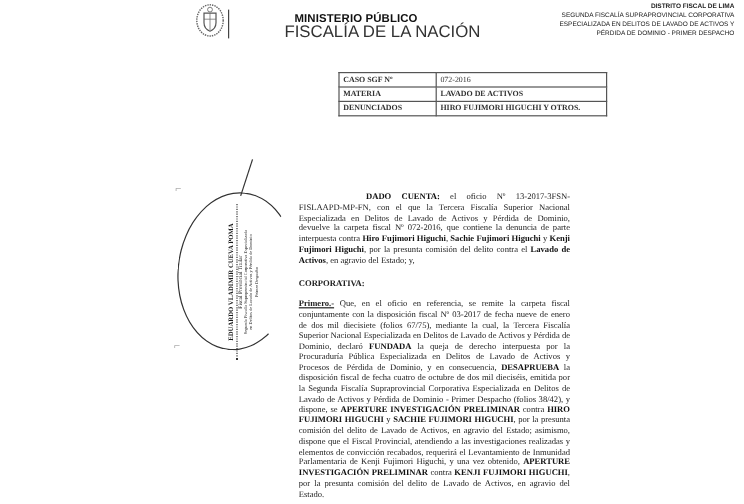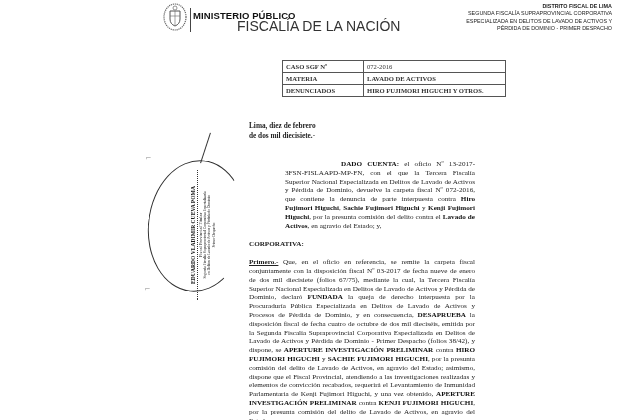--- a/index.html
+++ b/index.html
@@ -8,42 +8,42 @@
       background: #ffffff; position: relative;
       font-family: "Liberation Serif", "DejaVu Serif", serif;
       color: #1a1a1a;
     }
     .page { position: absolute; left: 0; top: 0; width: 620px; height: 420px; background: #fff; }
 
     
     .emblem { position: absolute; left: 163px; top: 3px; width: 24px; height: 28px; }
     .inst { position: absolute; left: 193px; top: 11px; font-family: "Liberation Sans", "DejaVu Sans", sans-serif; }
     .inst-divider { position: absolute; left: 190px; top: 8px; width: 1px; height: 24px; background: #444; }
-    .inst .t1 { font-size: 9.5px; font-weight: bold; letter-spacing: 0.1px; line-height: 10px; color: #111; }
+    .inst .t1 { font-size: 9.5px; font-weight: bold; letter-spacing: 0.1px; line-height: 10px; color: #111; text-align: center; }
     .inst .t2 { font-size: 14px; line-height: 10px; color: #333; text-decoration-thickness: 0.5px; margin-left: 44px; }
     .district { position: absolute; right: 8px; top: 3px; text-align: right; font-family: "Liberation Sans", "DejaVu Sans", sans-serif; font-size: 5.4px; line-height: 7.3px; color: #222; }
     .district .d1 { font-weight: bold; }
 
     
     table.case {
       position: absolute; left: 282px; top: 60px; width: 224px;
       border-collapse: collapse; font-size: 6.6px; font-family: "Liberation Serif", "DejaVu Serif", serif;
     }
     table.case td { border: 0.8px solid #555; padding: 1.5px 3px; vertical-align: top; line-height: 8px; }
     table.case td.k { width: 74px; font-weight: bold; color: #333; }
     table.case td.v { font-weight: bold; color: #333; text-align: justify; }
     table.case td.v.plain { font-weight: normal; }
 
     
     .date { position: absolute; left: 249px; top: 121px; font-size: 7.3px; line-height: 9.5px; font-weight: bold; color: #222; }
 
     
     .body { position: absolute; left: 249px; top: 160px; width: 226px; font-size: 7.15px; line-height: 8.8px; text-align: justify; color: #222; }
     .body p { margin: 0; }
-    .body .indent { text-indent: 56px; margin-left: 36px; }
+    .body .indent { text-indent: 56px; }
     .body b { color: #111; }
     .consider { margin-top: 10px !important; margin-bottom: 9px !important; font-weight: bold; }
     .primero { text-decoration: underline; font-weight: bold; }
 
     
     .oval { position: absolute; left: 148px; top: 160px; width: 96px; height: 130px; border: 1px solid #333; border-radius: 50%; transform: rotate(6deg); border-right-color: transparent; }
     .sig-stroke { position: absolute; left: 205px; top: 132px; width: 1px; height: 32px; background: #333; transform: rotate(18deg); }
     .stamp { position: absolute; left: 190px; top: 170px; width: 30px; height: 130px; }
     .stamp .inner {
       position: absolute; left: 0; top: 0; width: 130px; height: 30px;
@@ -89,24 +89,20 @@
       <td class="k">MATERIA</td>
       <td class="v">LAVADO DE ACTIVOS</td>
     </tr>
     <tr>
       <td class="k">DENUNCIADOS</td>
       <td class="v">HIRO FUJIMORI HIGUCHI Y OTROS.</td>
     </tr>
   </tbody>
     </table>
 
-  <div class="date">
-    <div>Lima, diez de febrero</div>
-    <div>de dos mil diecisiete.-</div>
-  </div>
 
   <div class="sig-stroke"></div>
   <div class="oval"></div>
   <span class="tick" style="left:146px;top:152px;">⌐</span>
   <span class="tick" style="left:145px;top:283px;">⌐</span>
   <div class="stamp">
     <div class="inner">
       <div class="s1">EDUARDO VLADIMIR CUEVA POMA</div>
       <div class="s2">Fiscal Provincial Titular</div>
       <div class="s3">Segunda Fiscalía Supraprovincial Corporativa Especializada</div>

